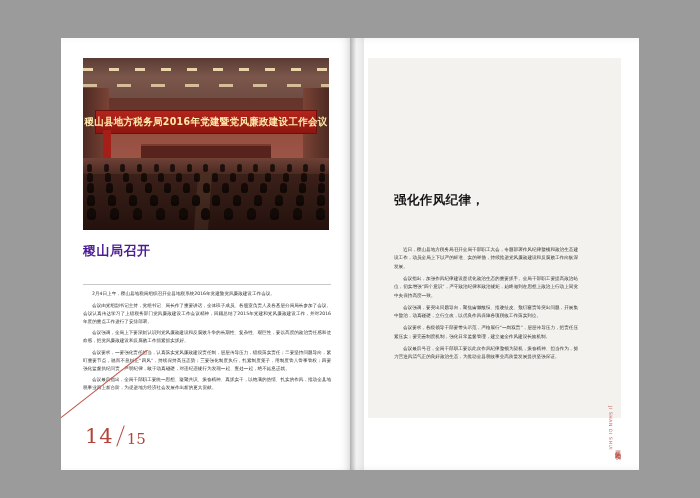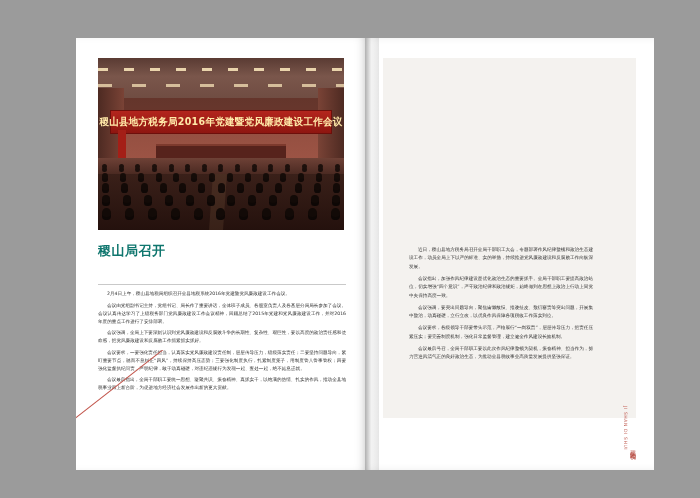--- a/index.html
+++ b/index.html
@@ -14,21 +14,21 @@
     overflow: hidden;
   }
   .stage {
     position: relative;
     width: 700px;
     height: 498px;
   }
   
   .spread {
     position: absolute;
-    left: 76px;
+    left: 61px;
     top: 38px;
     width: 578px;
     height: 432px;
     display: flex;
     box-shadow: 0 0 0 0 rgba(0,0,0,0);
   }
   .page {
     position: relative;
     background: #ffffff;
     height: 100%;
@@ -147,21 +147,21 @@
 
   .headline {
     position: absolute;
     left: 22px;
     top: 205px;
     width: 248px;
   }
   .headline .l1 {
     font-size: 13px;
     font-weight: bold;
-    color: #0f766e;
+    color: #4c1d95;
     letter-spacing: 0.5px;
     line-height: 1.25;
   }
   .headline .l2 {
     font-size: 13px;
     font-weight: bold;
     color: #111;
     letter-spacing: 0.5px;
     line-height: 1.25;
   }
@@ -410,26 +410,32 @@
       <div class="body-left">
         <p>2月4日上午，稷山县地税局组织召开全县地税系统2016年党建暨党风廉政建设工作会议。</p>
         <p>会议由党组副书记主持，党组书记、局长作了重要讲话，全体班子成员、各股室负责人及各基层分局局长参加了会议。会议认真传达学习了上级税务部门党风廉政建设工作会议精神，回顾总结了2015年党建和党风廉政建设工作，并对2016年度的重点工作进行了安排部署。</p>
         <p>会议强调，全局上下要深刻认识到党风廉政建设和反腐败斗争的长期性、复杂性、艰巨性，要以高度的政治责任感和使命感，把党风廉政建设和反腐败工作抓紧抓实抓好。</p>
         <p>会议要求，一要强化责任担当，认真落实党风廉政建设责任制，层层传导压力，级级落实责任；二要坚持问题导向，紧盯重要节点，驰而不息纠正“四风”，持续保持高压态势；三要强化制度执行，扎紧制度笼子，用制度管人管事管权；四要强化监督执纪问责，严明纪律，敢于动真碰硬，对违纪违规行为发现一起、查处一起，绝不姑息迁就。</p>
         <p>会议最后指出，全局干部职工要统一思想、凝聚共识、振奋精神、真抓实干，以饱满的热情、扎实的作风，推动全县地税事业再上新台阶，为促进地方经济社会发展作出新的更大贡献。</p>
       </div>
 
       <div class="diagonal"></div>
 
+      <div class="pagenum">
+        <span class="n1">14</span>
+        <span class="slash"></span>
+        <span class="n2">15</span>
+      </div>
     </div>
 
     <div class="page page-right">
       <div class="rp-panel"></div>
 
       <div class="rp-title">
+        <div>强化作风纪律，</div>
       </div>
 
       <div class="rp-body">
         <p>近日，稷山县地方税务局召开全局干部职工大会，专题部署作风纪律整顿和政治生态建设工作，动员全局上下以严的标准、实的举措，持续推进党风廉政建设和反腐败工作向纵深发展。</p>
         <p>会议指出，加强作风纪律建设是优化政治生态的重要抓手。全局干部职工要提高政治站位，切实增强“四个意识”，严守政治纪律和政治规矩，始终做到在思想上政治上行动上同党中央保持高度一致。</p>
         <p>会议强调，要突出问题导向，聚焦庸懒散慢、推诿扯皮、敷衍塞责等突出问题，开展集中整治，动真碰硬，立行立改，以优良作风保障各项税收工作落实到位。</p>
         <p>会议要求，各级领导干部要带头示范，严格履行“一岗双责”，层层传导压力，把责任压紧压实；要完善制度机制，强化日常监督管理，建立健全作风建设长效机制。</p>
         <p>会议最后号召，全局干部职工要以此次作风纪律整顿为契机，振奋精神、担当作为，努力营造风清气正的良好政治生态，为推动全县税收事业高质量发展提供坚强保证。</p>
       </div>
 

